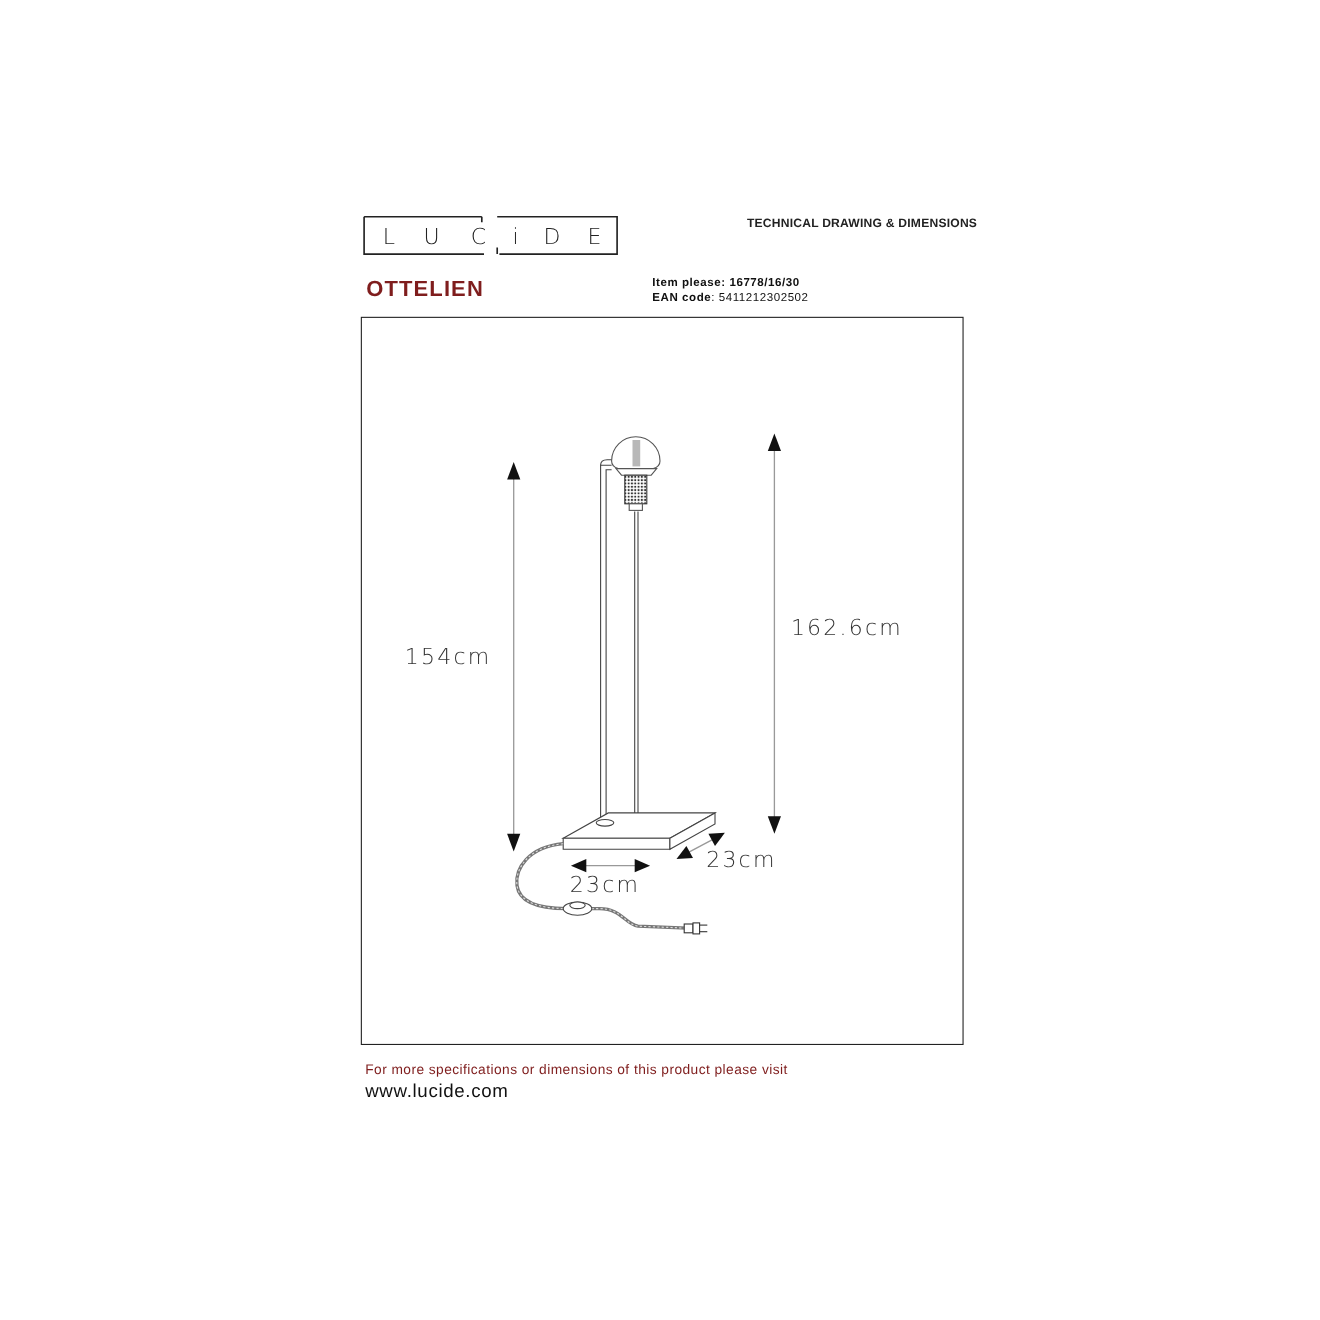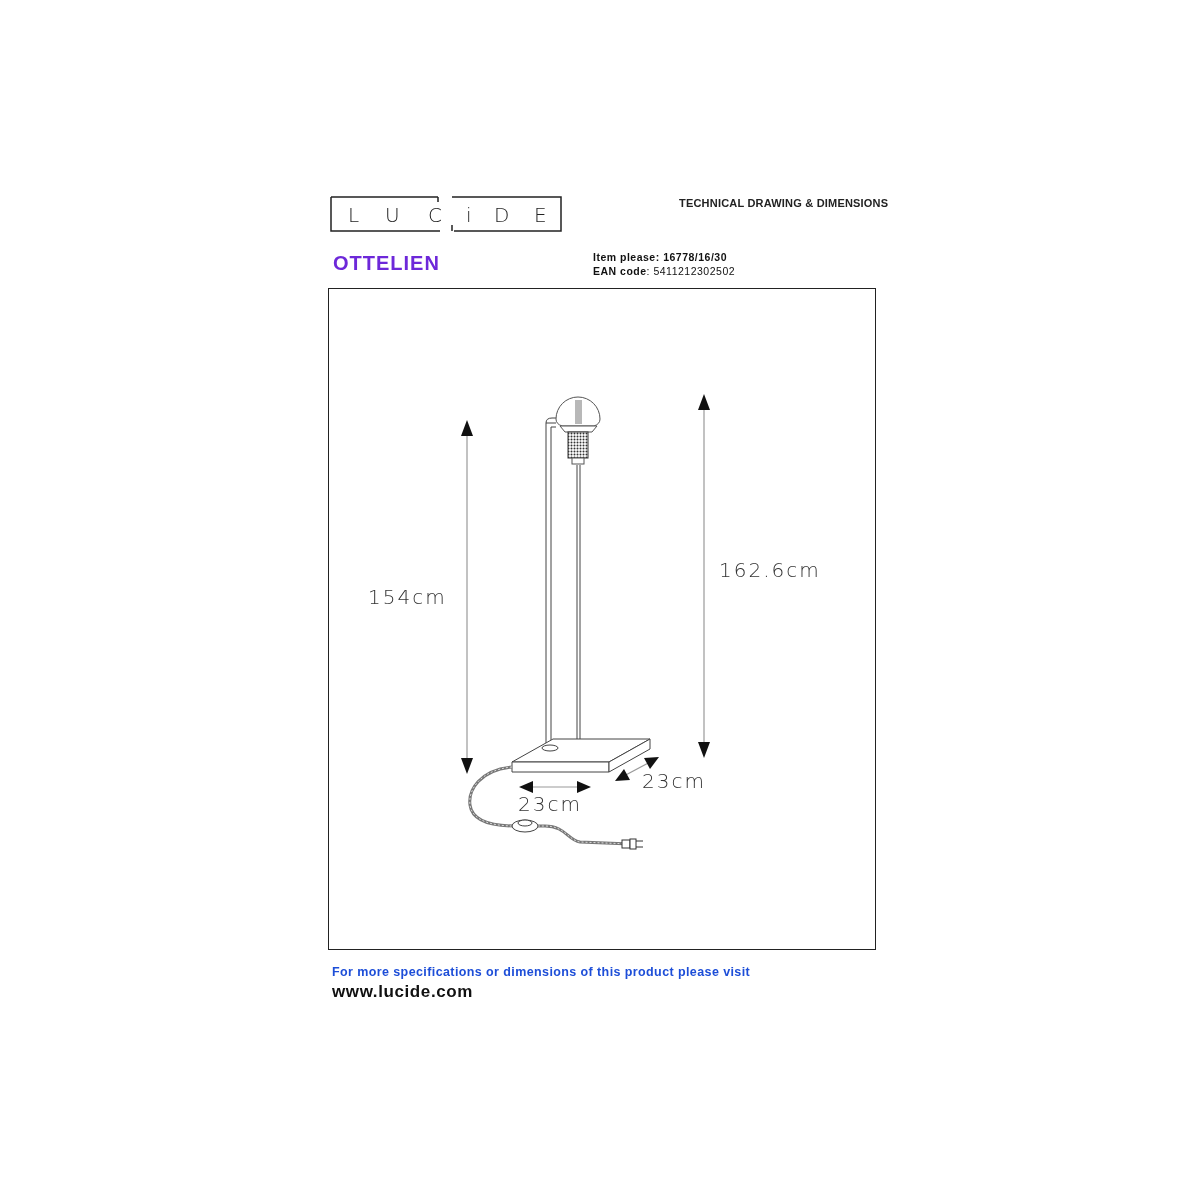--- a/index.html
+++ b/index.html
@@ -1,28 +1,28 @@
 <!DOCTYPE html>
 <html><head>
   <meta charset="utf-8">
   <style>
     html, body { margin: 0; padding: 0; background: #ffffff; }
     body { width: 1200px; height: 1200px; position: relative; overflow: hidden; font-family: "Liberation Sans", sans-serif; color: #1a1a1a; }
     .abs { position: absolute; }
     .logo { left: 330px; top: 196px; width: 232px; height: 36px; }
     .tech-title { left: 679px; top: 197px; font-size: 11px; letter-spacing: 0.2px; color: #222; white-space: nowrap; font-weight: bold; }
-    .product-name { left: 333px; top: 252px; font-size: 20px; font-weight: bold; letter-spacing: 1px; color: #6d28d9; }
+    .product-name { left: 333px; top: 252px; font-size: 20px; font-weight: bold; letter-spacing: 1px; color: #7f1d1d; }
     .item-line { left: 593px; top: 251px; font-size: 10.5px; color: #111; white-space: nowrap; letter-spacing: 0.5px; }
     .ean-line { left: 593px; top: 265px; font-size: 10.5px; color: #111; white-space: nowrap; letter-spacing: 0.5px; }
     .item-line b, .ean-line b { font-weight: bold; }
     .drawing-frame { left: 328px; top: 288px; width: 548px; height: 662px; border: 1px solid #222; box-sizing: border-box; }
     .drawing-svg { left: 0; top: 0; width: 1200px; height: 1200px; }
     .dim-label { font-family: "DejaVu Sans", sans-serif; font-weight: 300; fill: #333; letter-spacing: 2px; }
-    .footer-line1 { left: 332px; top: 965px; font-size: 12.5px; font-weight: bold; color: #1d4ed8; white-space: nowrap; letter-spacing: 0.4px; text-align: right; }
-    .footer-url { left: 332px; top: 982px; font-size: 17px; font-weight: bold; color: #111; white-space: nowrap; letter-spacing: 0.6px; }
+    .footer-line1 { left: 332px; top: 965px; font-size: 12.5px; font-weight: normal; color: #7f1d1d; white-space: nowrap; letter-spacing: 0.4px; text-align: right; }
+    .footer-url { left: 332px; top: 982px; font-size: 17px; font-weight: normal; color: #111; white-space: nowrap; letter-spacing: 0.6px; }
   </style>
 </head>
 <body>
 
 <div class="abs logo">
   <svg width="232" height="36" viewBox="0 0 232 36">
     <path d="M1 1 H108 M122 1 H231 V35 H124 M110 35 H1 V1" fill="none" stroke="#222" stroke-width="1.5"></path>
     <path d="M108 1 V6" stroke="#222" stroke-width="1.5"></path>
     <path d="M122 35 V29" stroke="#222" stroke-width="1.5"></path>
     <g font-family="DejaVu Sans, sans-serif" font-size="20" font-weight="300" fill="#222">

